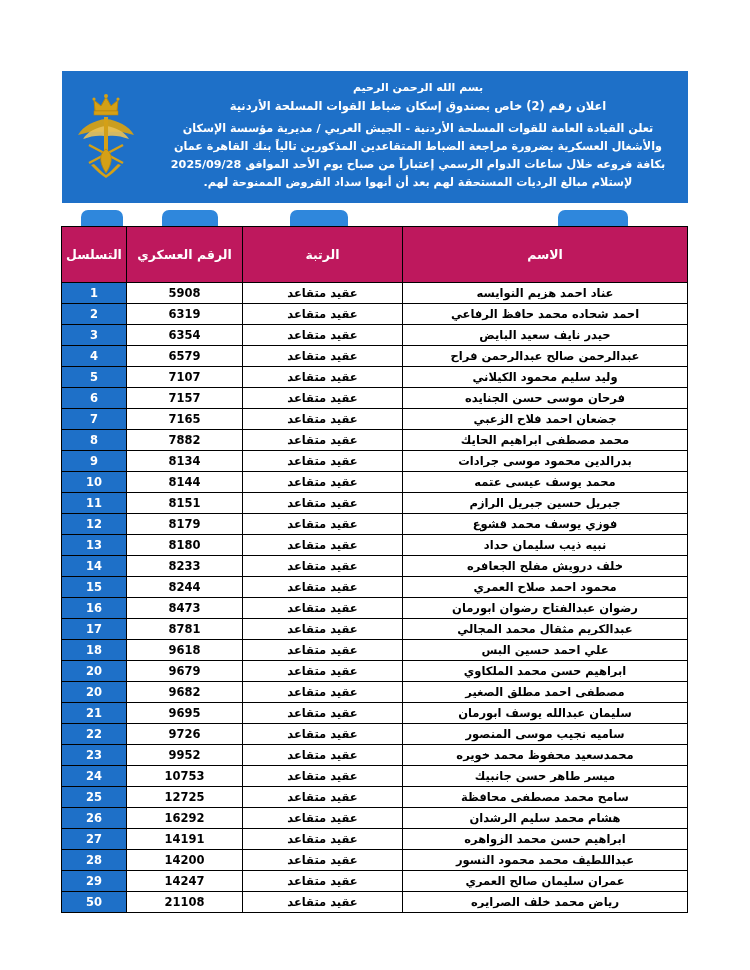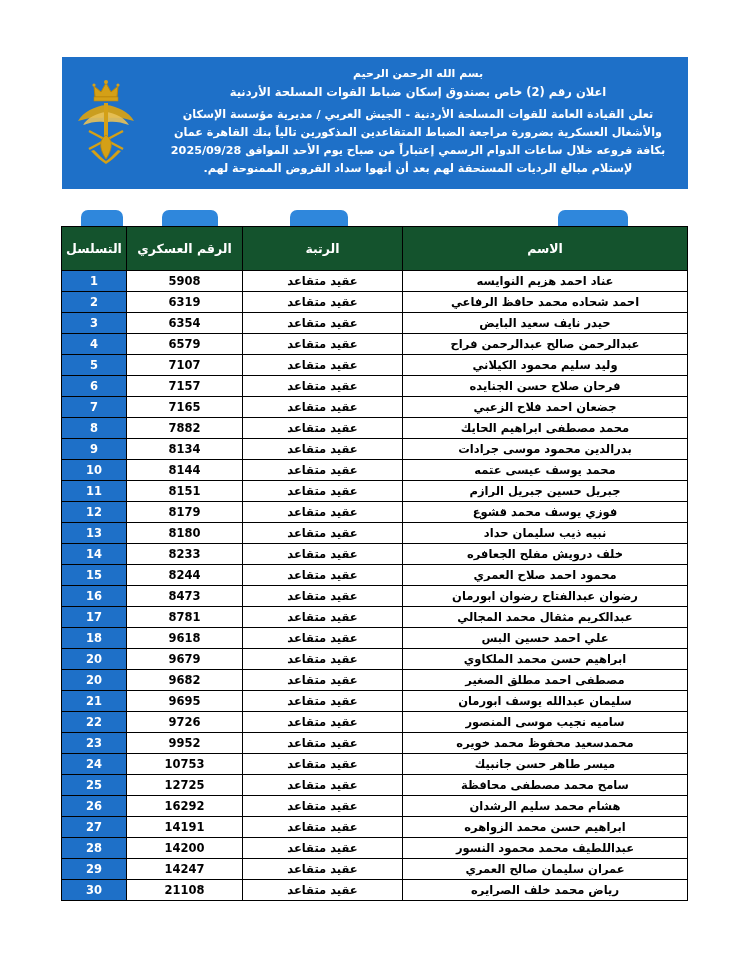--- a/index.html
+++ b/index.html
@@ -18,21 +18,21 @@
   .page {
     width: 750px;
     height: 970px;
     background: #ffffff;
     position: relative;
   }
 
   
   .banner {
     position: absolute;
-    top: 57px;
+    top: 71px;
     left: 62px;
     width: 626px;
     background: #1e70c8;
     border: 1px solid #1e70c8;
     display: flex;
     flex-direction: row-reverse;
     align-items: stretch;
     box-sizing: border-box;
   }
   .banner-emblem {
@@ -98,24 +98,24 @@
   table.roster td {
     border: 1px solid #000000;
     padding: 0;
     height: 21px;
     font-size: 11.5px;
     text-align: center;
     vertical-align: middle;
     box-sizing: border-box;
   }
   table.roster thead th {
-    background: #14532d;
+    background: #be185d;
     color: #ffffff;
     font-weight: bold;
-    height: 44px;
+    height: 56px;
     font-size: 12.5px;
   }
   col.c-name  { width: 285px; }
   col.c-rank  { width: 160px; }
   col.c-mil   { width: 116px; }
   col.c-seq   { width: 65px; }
 
   td.name {
     font-size: 12px;
     font-weight: bold;
@@ -226,21 +226,21 @@
             <td class="mil">6579</td>
             <td class="seq">4</td>
           </tr>
           <tr>
             <td class="name">وليد سليم محمود الكيلاني</td>
             <td class="rank">عقيد متقاعد</td>
             <td class="mil">7107</td>
             <td class="seq">5</td>
           </tr>
           <tr>
-            <td class="name">فرحان صلاح حسن الجنايده</td>
+            <td class="name">فرحان موسى حسن الجنايده</td>
             <td class="rank">عقيد متقاعد</td>
             <td class="mil">7157</td>
             <td class="seq">6</td>
           </tr>
           <tr>
             <td class="name">جضعان احمد فلاح الزعبي</td>
             <td class="rank">عقيد متقاعد</td>
             <td class="mil">7165</td>
             <td class="seq">7</td>
           </tr>
@@ -373,19 +373,19 @@
           <tr>
             <td class="name">عمران سليمان صالح العمري</td>
             <td class="rank">عقيد متقاعد</td>
             <td class="mil">14247</td>
             <td class="seq">29</td>
           </tr>
           <tr>
             <td class="name">رياض محمد خلف الصرايره</td>
             <td class="rank">عقيد متقاعد</td>
             <td class="mil">21108</td>
-            <td class="seq">30</td>
+            <td class="seq">50</td>
           </tr>
         </tbody>
     </table>
   </div>
 
 </div>
 
 </body></html>

